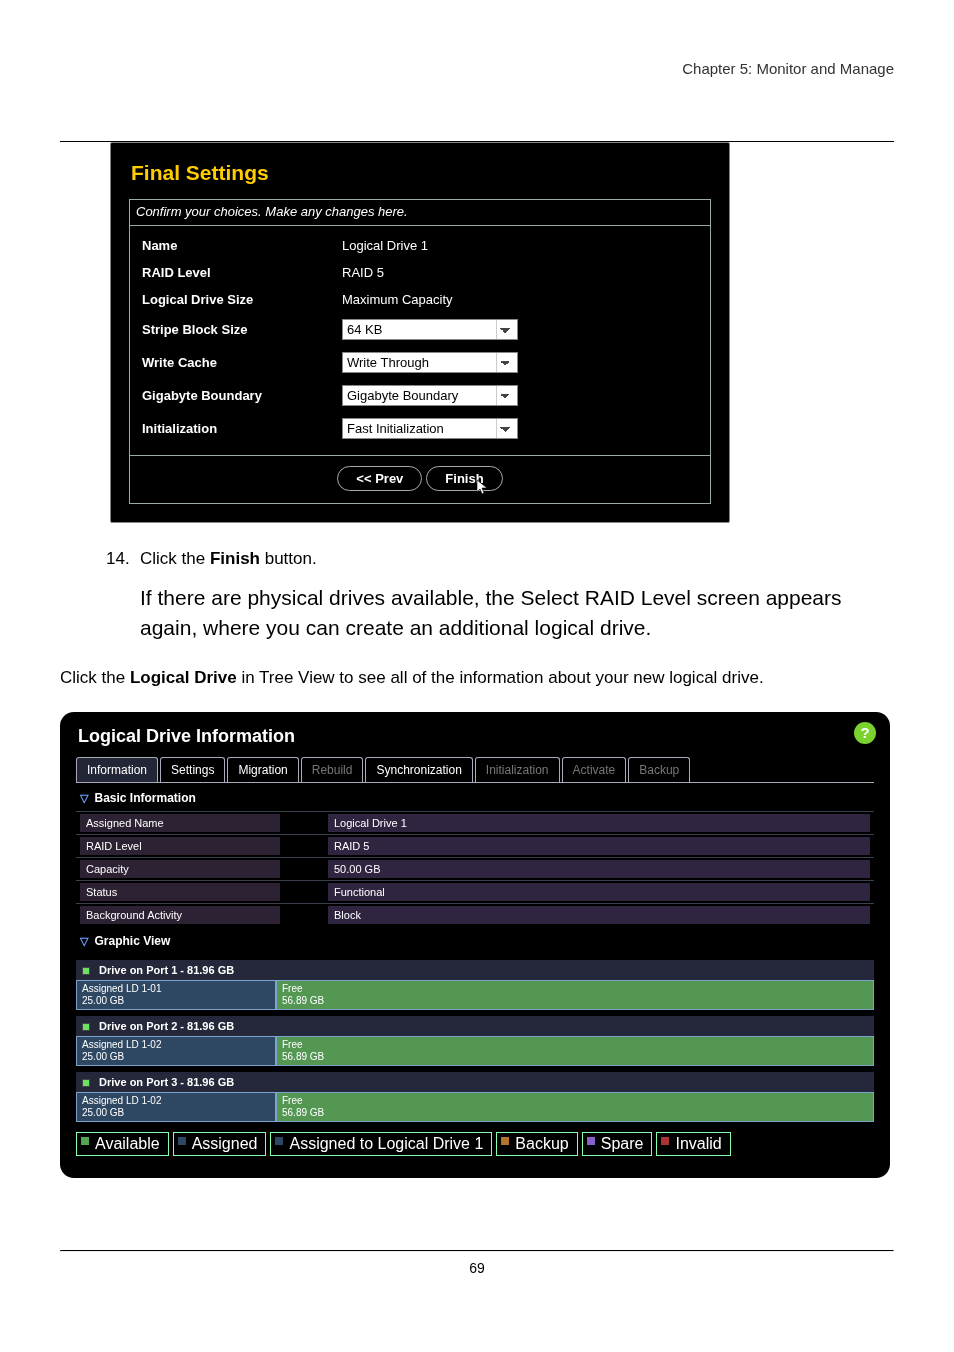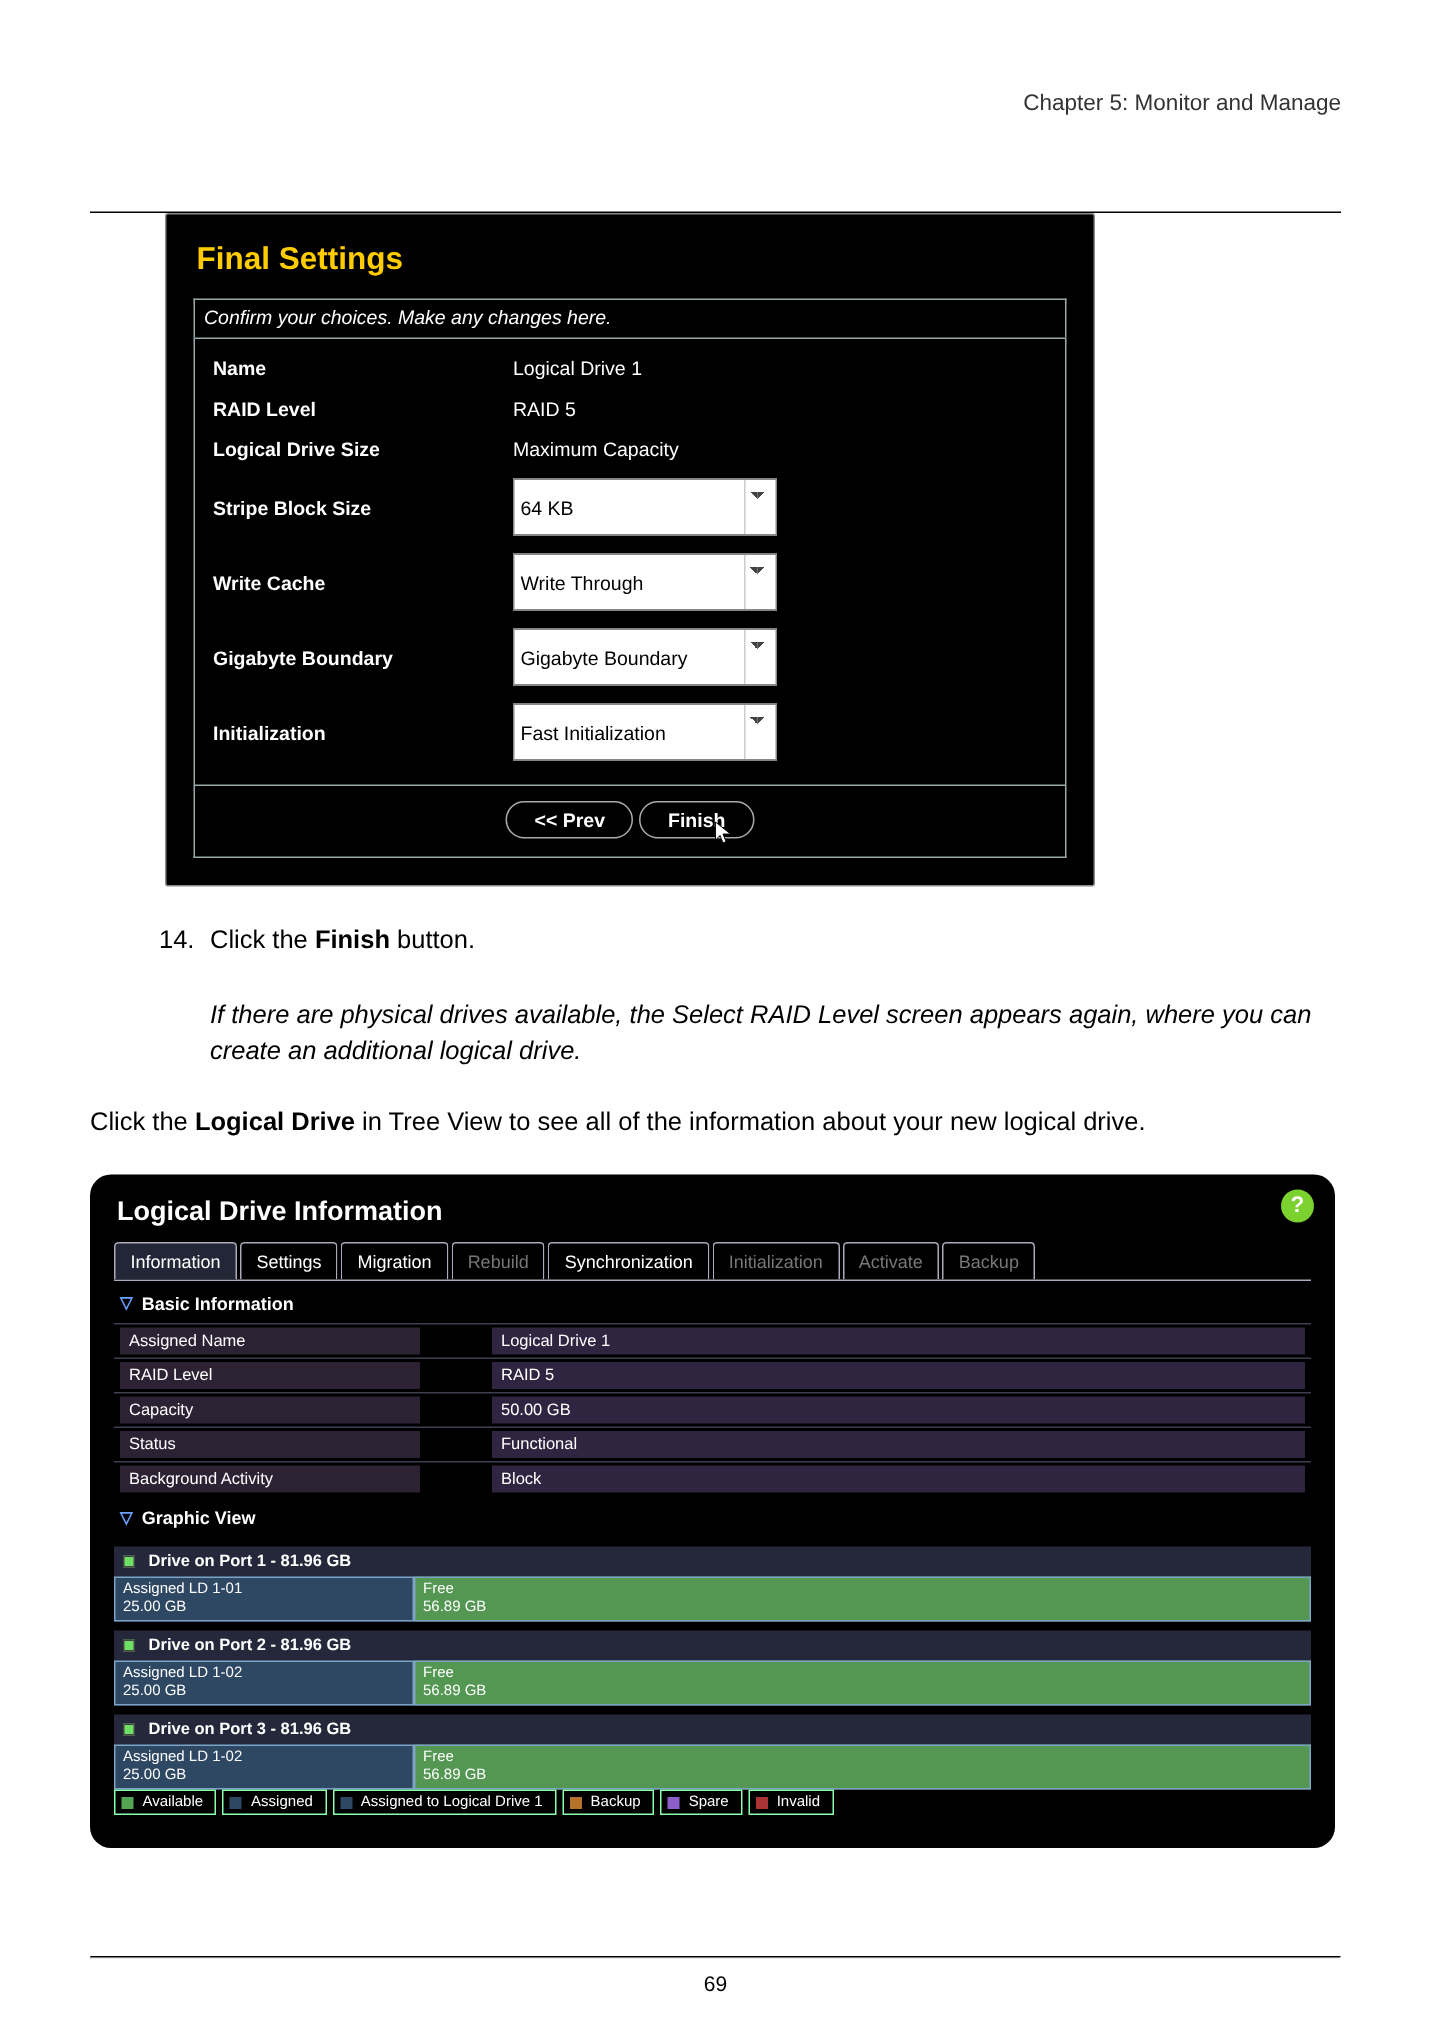--- a/index.html
+++ b/index.html
@@ -64,21 +64,21 @@
     width: 200px;
     font-weight: bold;
   }
   .form-val {
     font-weight: normal;
   }
   select.sim {
     -webkit-appearance: none;
     appearance: none;
     width: 176px;
-    height: 38px;
+    height: 21px;
     background: #fff;
     color: #000;
     border: 1px solid #888;
     padding: 1px 4px;
     font-size: 13px;
     background-image: linear-gradient(45deg, transparent 50%, #444 50%),
                       linear-gradient(135deg, #444 50%, transparent 50%),
                       linear-gradient(to right, #ccc, #ccc);
     background-position: calc(100% - 12px) 8px, calc(100% - 7px) 8px, calc(100% - 20px) 0;
     background-size: 5px 5px, 5px 5px, 1px 100%;
@@ -115,24 +115,23 @@
   }
   
   .instr-block {
     margin: 24px 0 0 46px;
     font-size: 17px;
     line-height: 1.4;
   }
   .instr-num { display: table-cell; width: 34px; vertical-align: top;}
   .instr-text { display: table-cell; }
   .instr-sub {
-    margin: 26px 0 0 80px;
-    font-size: 17px;
+    margin: 12px 0 0 80px;
+    font-size: 21px;
     line-height: 1.45;
-    font-style: italic;
   }
   .body-text {
     margin: 22px 0 0 0;
     font-size: 17px;
     line-height: 1.45;
   }
   b { font-weight: bold; }
 
   
   .ld-wrap {
@@ -235,21 +234,22 @@
   .drv-seg {
     border: 1px solid #7da4c8;
     padding: 2px 5px;
     line-height: 1.2;
   }
   .seg-assigned { background: #2e4763; width: 200px; }
   .seg-free { background: #549753; flex: 1; }
   .legend {
     display: flex;
     gap: 4px;
-    font-size: 10px;
+    margin-top: 10px;
+    font-size: 16px;
     color: #fff;
     align-items: flex-end;
   }
   .legend .lg {
     border: 1px solid #8fa;
     padding: 2px 8px 2px 18px;
     position: relative;
   }
   .legend .lg::before {
     content: "";

